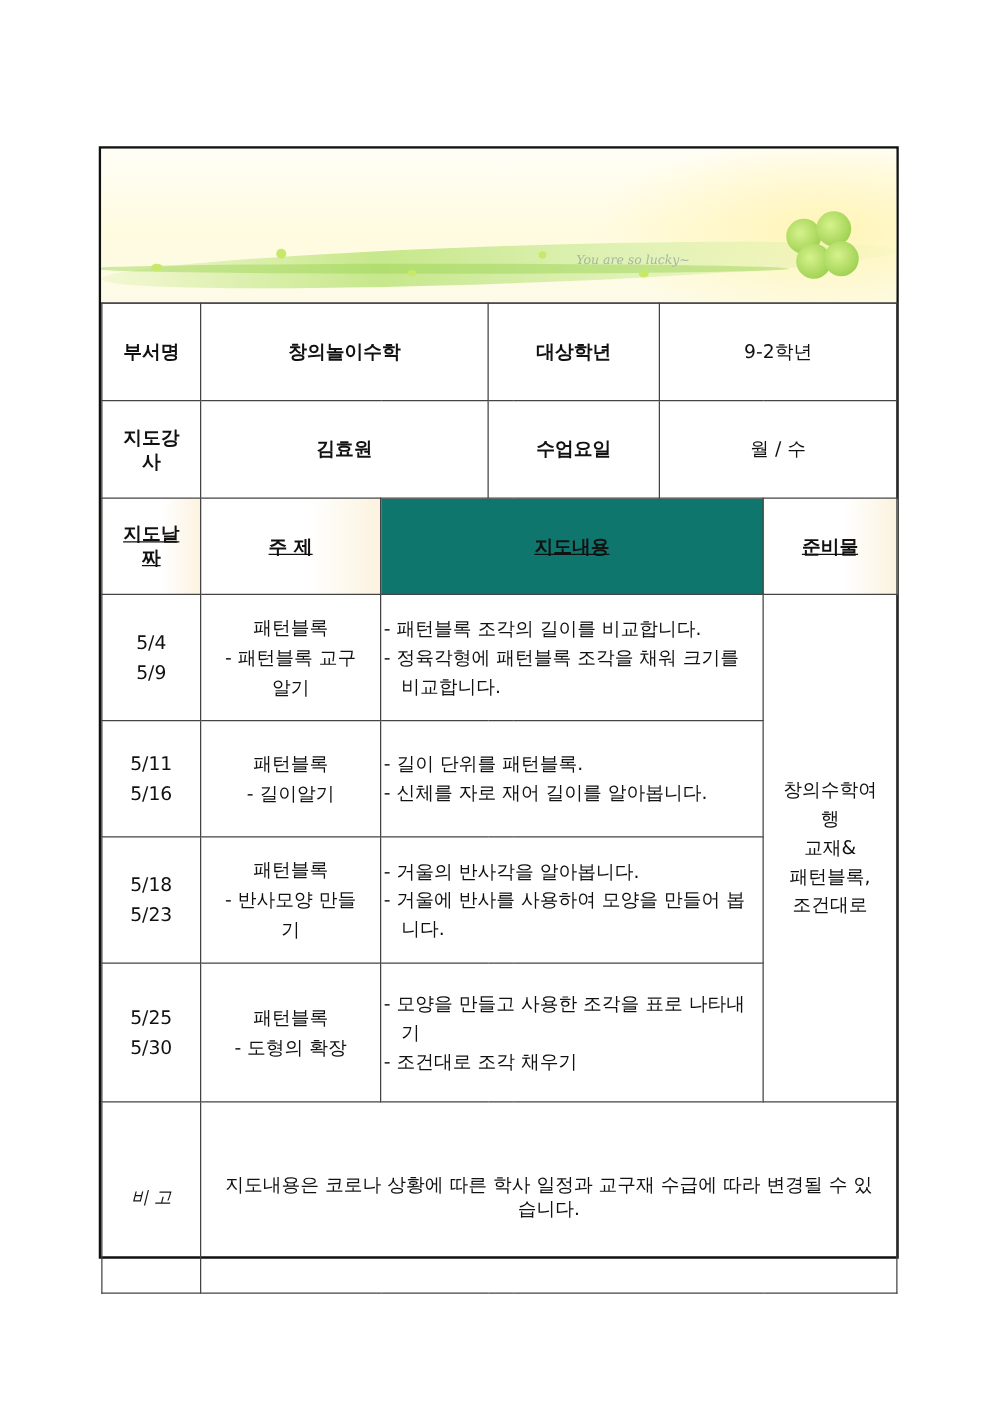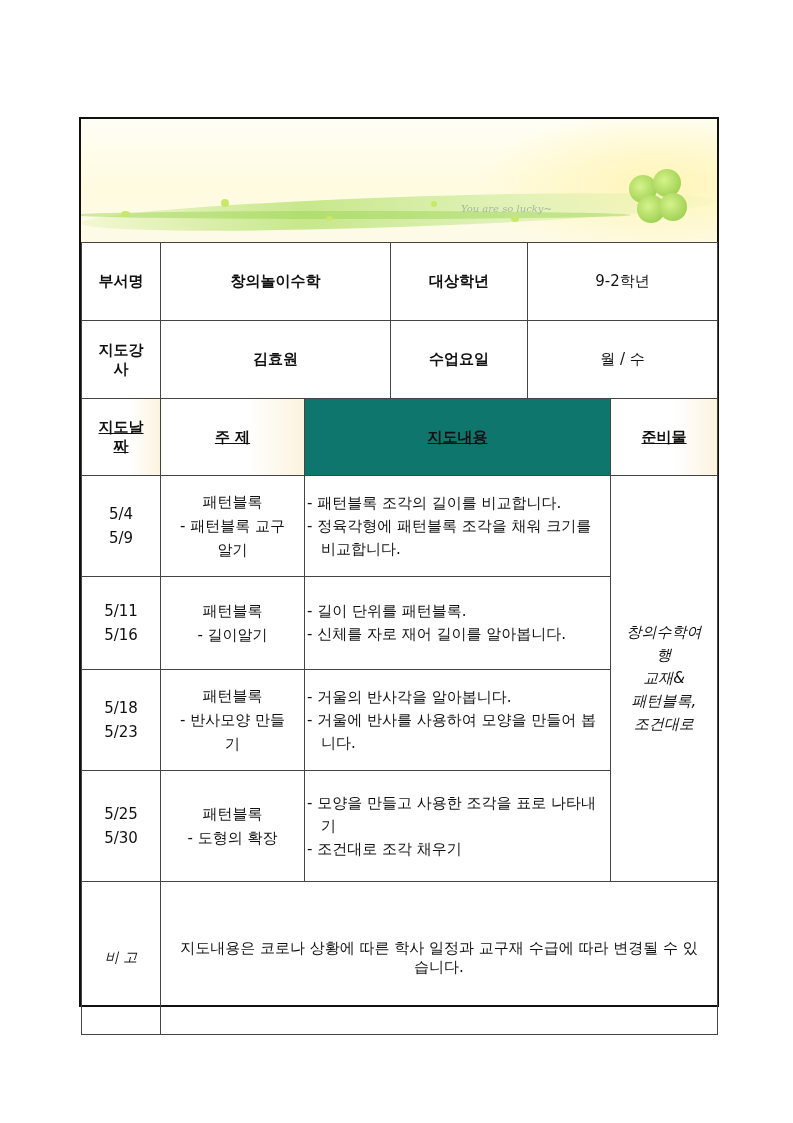--- a/index.html
+++ b/index.html
@@ -21,21 +21,21 @@
   table.grid{position:absolute;left:0;top:123px;width:636px;border-collapse:collapse;table-layout:fixed;}
   table.grid td{border:1px solid #444;text-align:center;vertical-align:middle;font-size:15px;padding:14px;}
   .lbl{font-weight:bold;font-size:17px;}
   .val-b{font-weight:bold;font-size:17px;}
   .val{font-size:17px;}
   .hdr{font-weight:bold;font-size:17px;background:linear-gradient(90deg,#fff 60%,#fcf3df 100%);text-decoration:underline;}
   .date{font-size:13px;line-height:24px;}
   .topic{font-size:13px;line-height:24px;}
   .content{text-align:left !important;font-size:13px;line-height:23px;padding:0 2px !important;}
   .content div{padding-left:14px;text-indent:-14px;}
-  .prep{font-size:13px;line-height:23px;font-style:italic;}
+  .prep{font-size:13px;line-height:23px;}
   .note{font-size:13px;}
 </style>
 </head>
 <body>
 
 <div class="page">
   <div class="banner">
     <div class="glow"></div>
     <div class="wave1"></div>
     <div class="wave2"></div>

